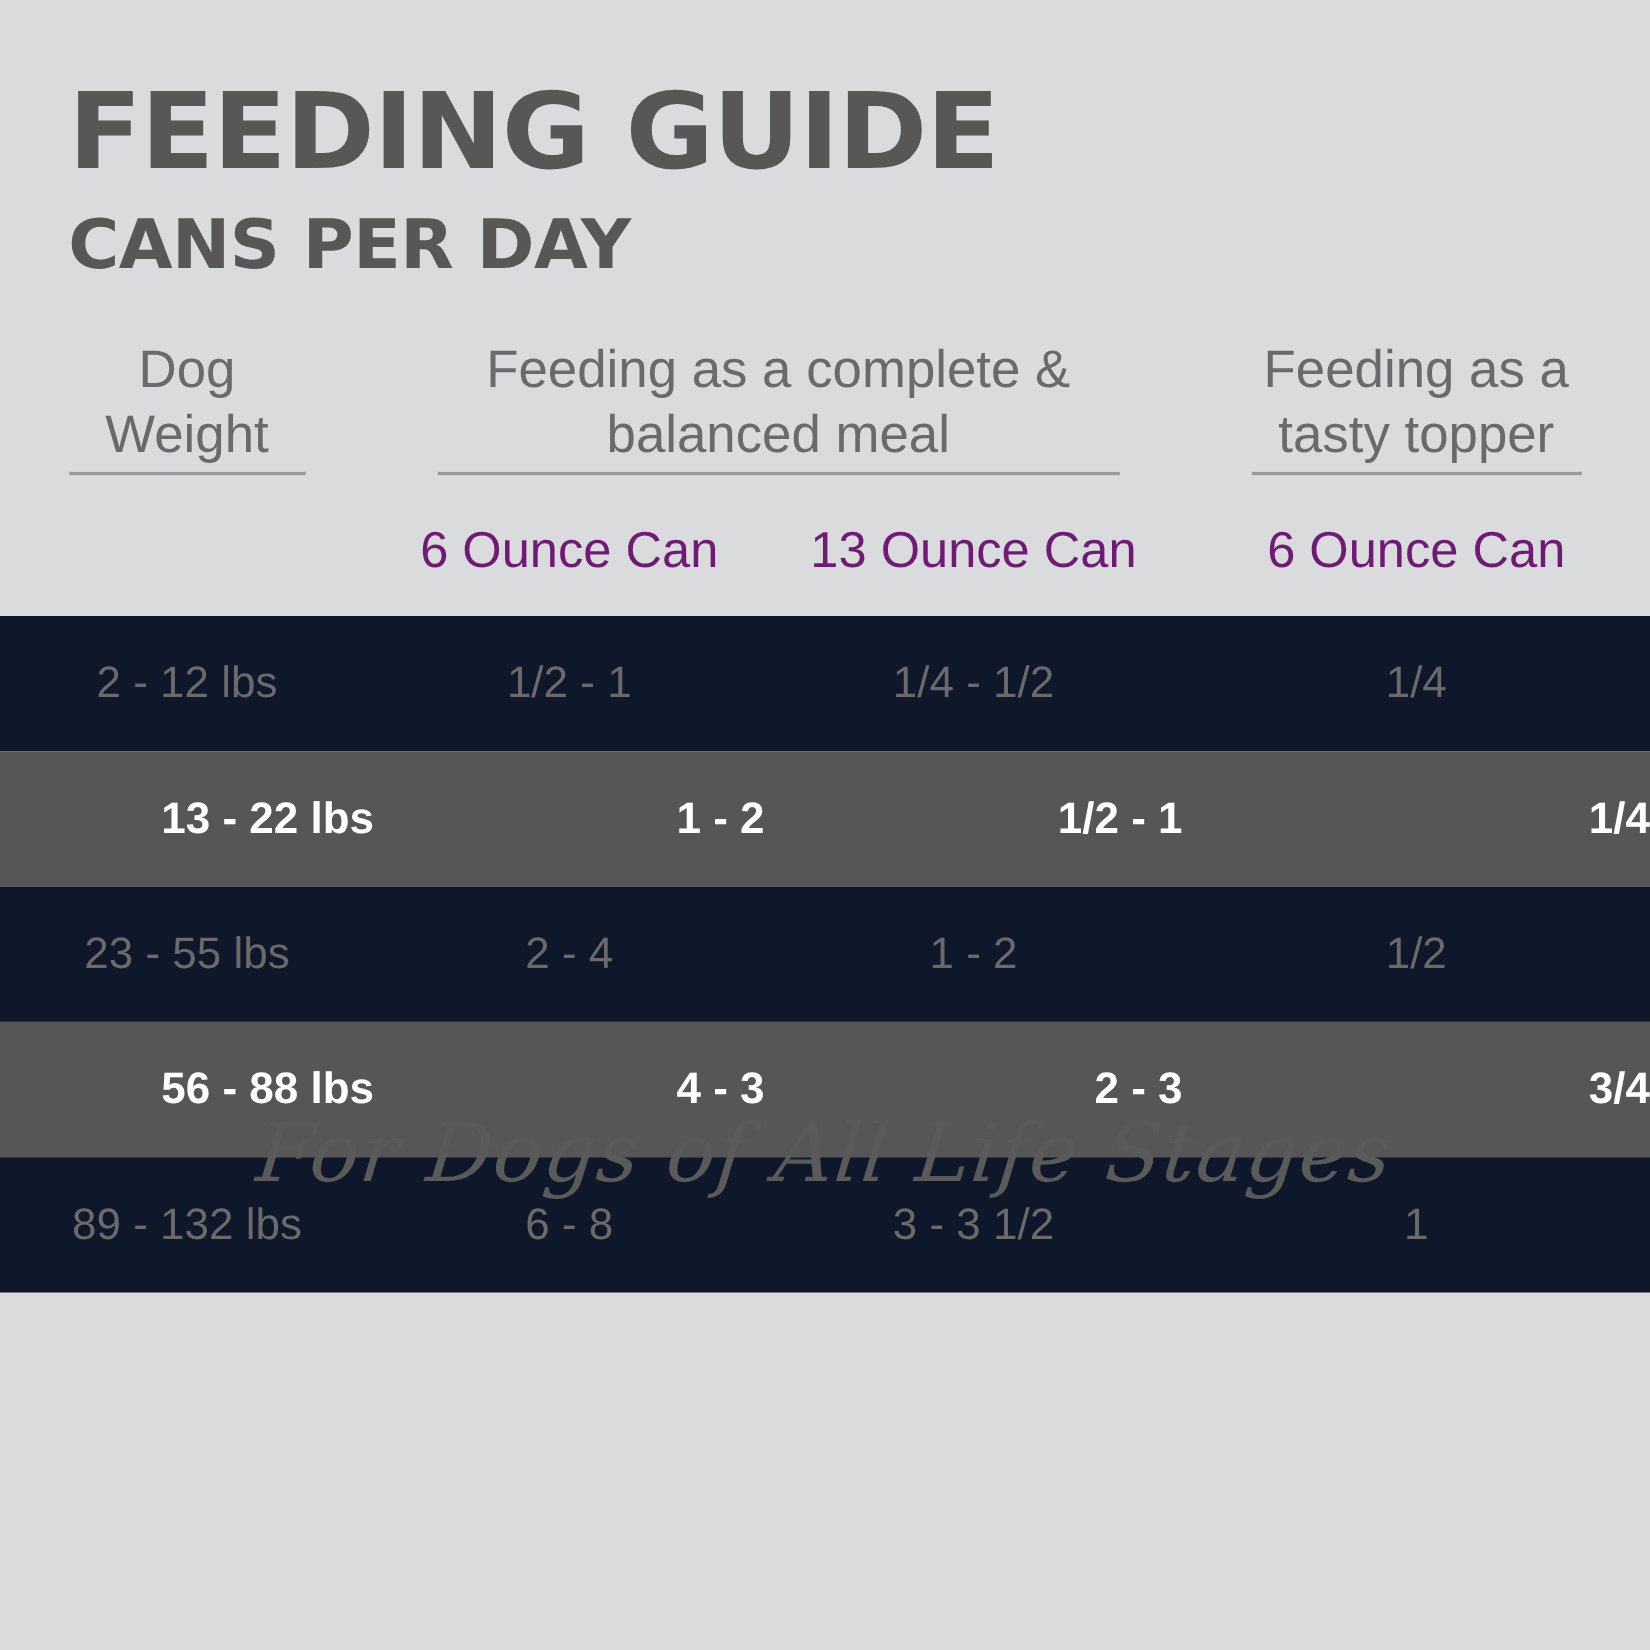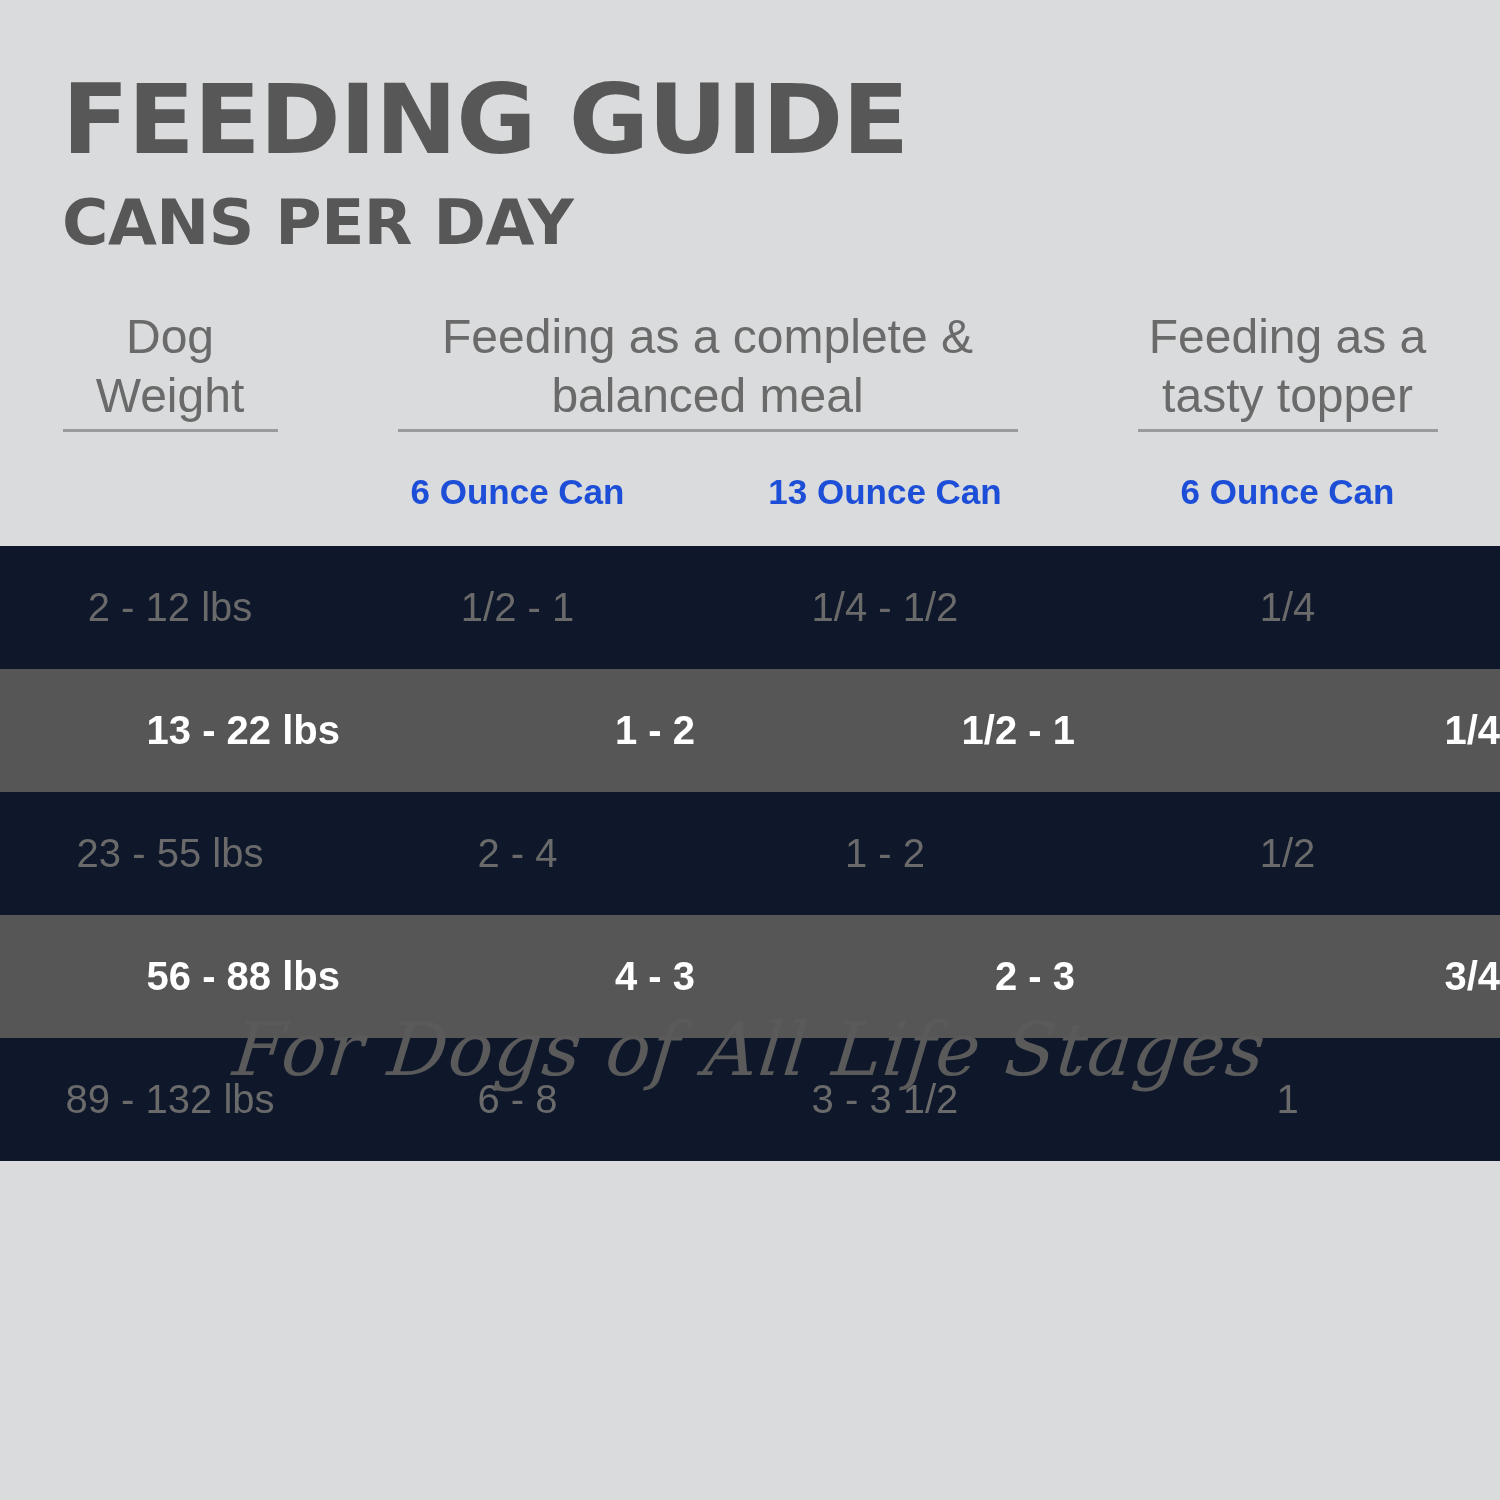--- a/index.html
+++ b/index.html
@@ -97,23 +97,23 @@
   .row-group .span2 {
     width: 735px;
   }
 
   
   .row-sub {
     margin-top: 40px;
   }
 
   .sub-label {
-    font-size: 35px;
-    color: #1d4ed8;
-    font-weight: 700;
+    font-size: 46px;
+    color: #701a75;
+    font-weight: 400;
   }
 
   
   .row-data {
     height: 123px;
   }
 
   .row-data.light {
     background: #0f172a;
     color: #6a6a6a;

